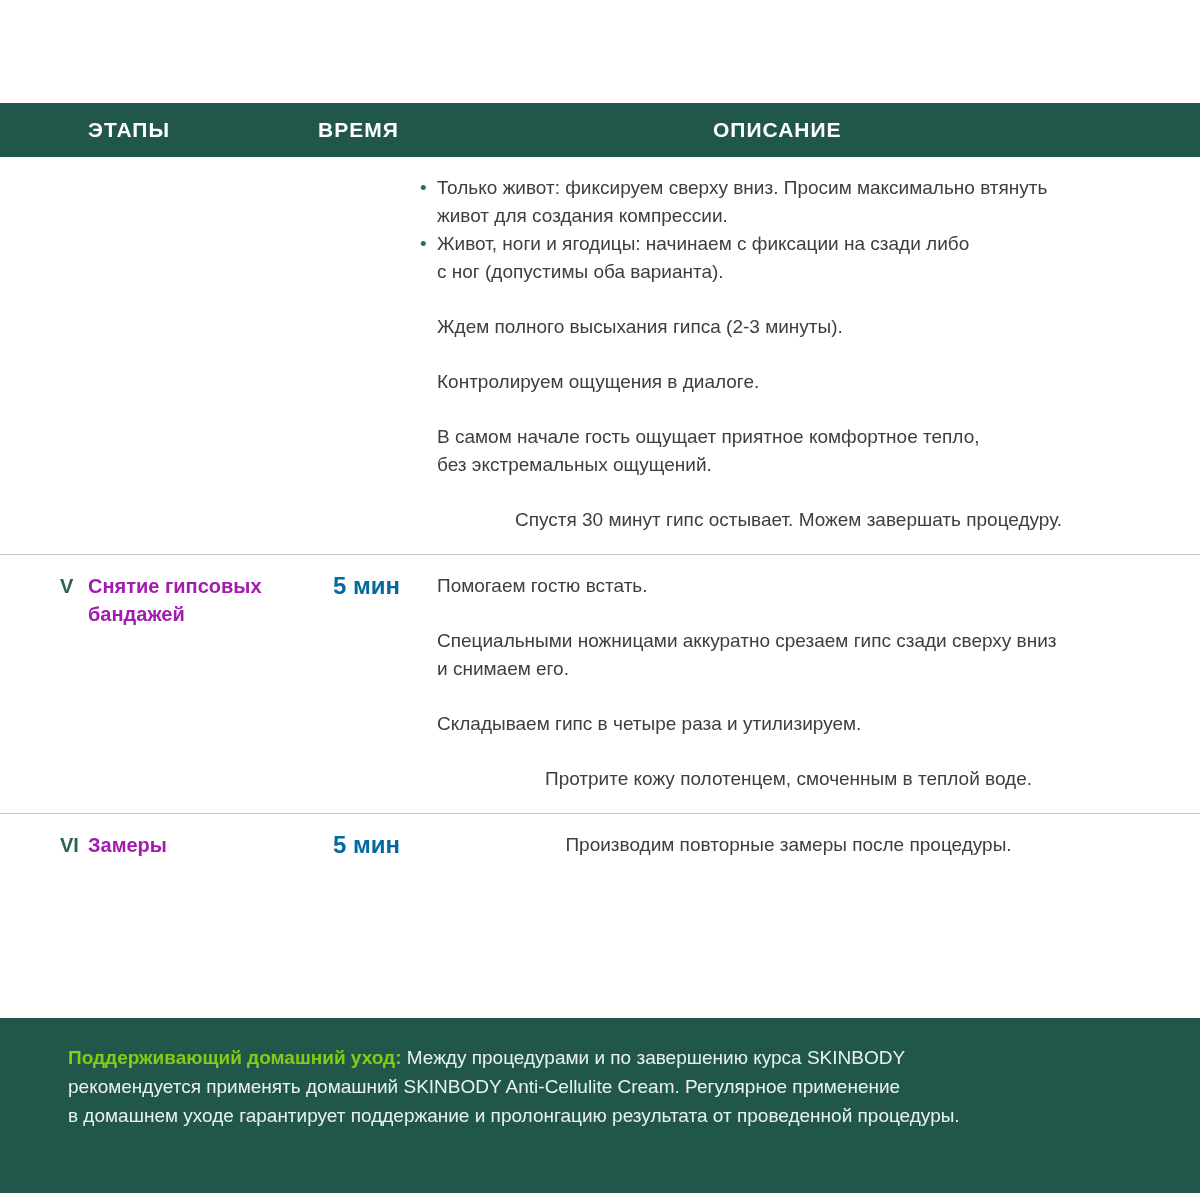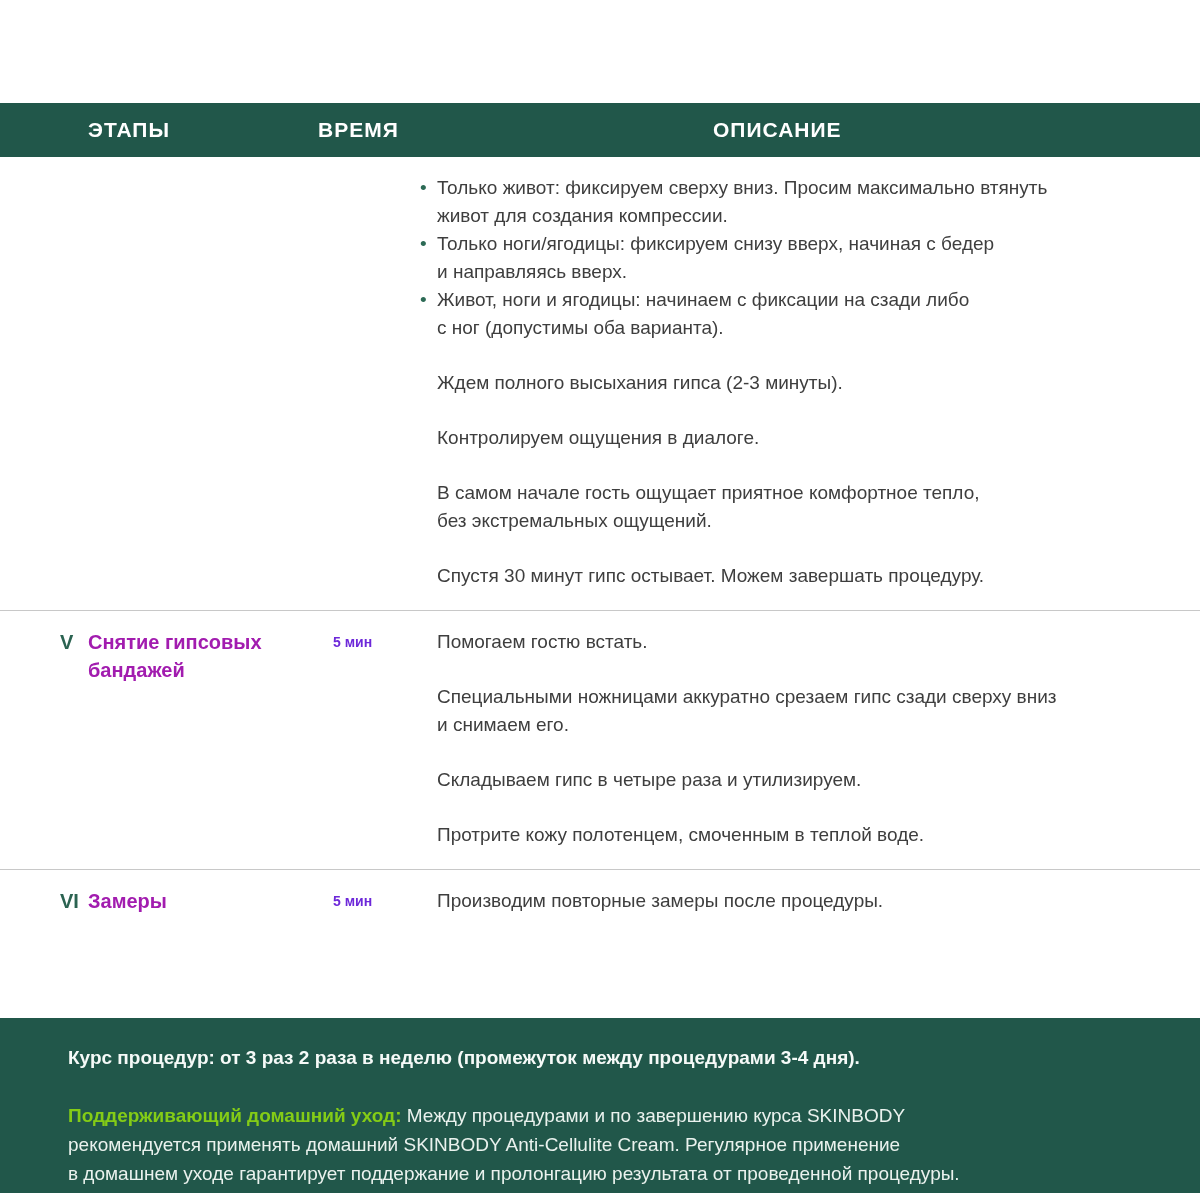--- a/index.html
+++ b/index.html
@@ -18,24 +18,24 @@
   }
   .hlabel.stages{left:88px;}
   .hlabel.time{left:318px;}
   .hlabel.desc{left:713px;}
   
   .table-body{position:absolute;top:157px;left:0;width:1200px;}
   .row{display:flex;padding:17px 60px 12px 60px;box-sizing:border-box;}
   .row.bordered{border-top:1px solid #c8c8c8;}
   .col-num{width:28px;flex:0 0 28px;font-weight:bold;color:#2b6351;font-size:20px;line-height:28px;}
   .col-stage{width:245px;flex:0 0 245px;font-weight:bold;color:#a21caf;font-size:20px;line-height:28px;padding-right:30px;box-sizing:border-box;}
-  .col-time{width:104px;flex:0 0 104px;font-weight:bold;color:#6d28d9;font-size:14px;line-height:28px;}
+  .col-time{width:104px;flex:0 0 104px;font-weight:bold;color:#0369a1;font-size:24px;line-height:28px;}
   .col-desc{flex:1;font-size:19px;line-height:28px;}
   .col-desc p{margin:0 0 27px 0;white-space:pre-line;}
-  .col-desc p:last-child{margin-bottom:8px;}
+  .col-desc p:last-child{margin-bottom:8px;text-align:center;}
   ul.bullets{list-style:none;margin:0 0 27px 0;padding:0;}
   ul.bullets li{position:relative;white-space:pre-line;line-height:28px;}
   ul.bullets li::before{
     content:"\2022";position:absolute;left:-17px;top:0;
     color:#2c6a55;font-size:19px;line-height:28px;
   }
   
   .footer-box{
     position:absolute;top:1018px;left:0;width:1200px;height:175px;
     background:#21574a;color:#eaf2ee;box-sizing:border-box;
@@ -59,22 +59,20 @@
   <div class="table-body">
 
     <div class="row">
       <div class="col-num"></div>
       <div class="col-stage"></div>
       <div class="col-time"></div>
       <div class="col-desc">
         <ul class="bullets">
           <li>Только живот: фиксируем сверху вниз. Просим максимально втянуть
 живот для создания компрессии.</li>
-          <li>Только ноги/ягодицы: фиксируем снизу вверх, начиная с бедер
-и направляясь вверх.</li>
           <li>Живот, ноги и ягодицы: начинаем с фиксации на сзади либо
 с ног (допустимы оба варианта).</li>
         </ul>
         <p>Ждем полного высыхания гипса (2-3 минуты).</p>
         <p>Контролируем ощущения в диалоге.</p>
         <p>В самом начале гость ощущает приятное комфортное тепло,
 без экстремальных ощущений.</p>
         <p>Спустя 30 минут гипс остывает. Можем завершать процедуру.</p>
       </div>
     </div>
@@ -97,19 +95,18 @@
       <div class="col-stage">Замеры</div>
       <div class="col-time">5 мин</div>
       <div class="col-desc">
         <p>Производим повторные замеры после процедуры.</p>
       </div>
     </div>
 
   </div>
 
   <div class="footer-box">
-    <p class="course">Курс процедур: от 3 раз 2 раза в неделю (промежуток между процедурами 3-4 дня).</p>
     <p class="homecare"><b>Поддерживающий домашний уход:</b> <span>Между процедурами и по завершению курса SKINBODY
 рекомендуется применять домашний SKINBODY Anti-Cellulite Cream. Регулярное применение
 в домашнем уходе гарантирует поддержание и пролонгацию результата от проведенной процедуры.</span></p>
   </div>
 
 </div>
 
 </body></html>

